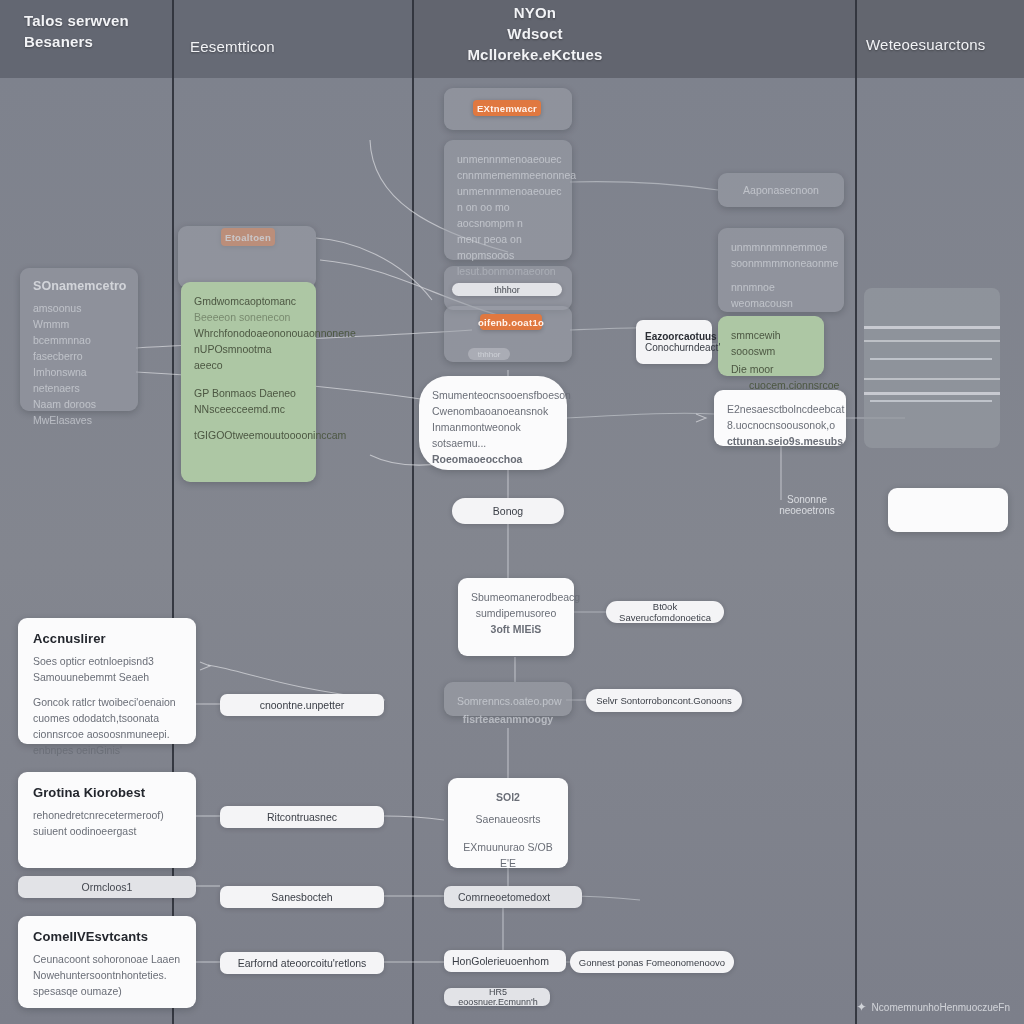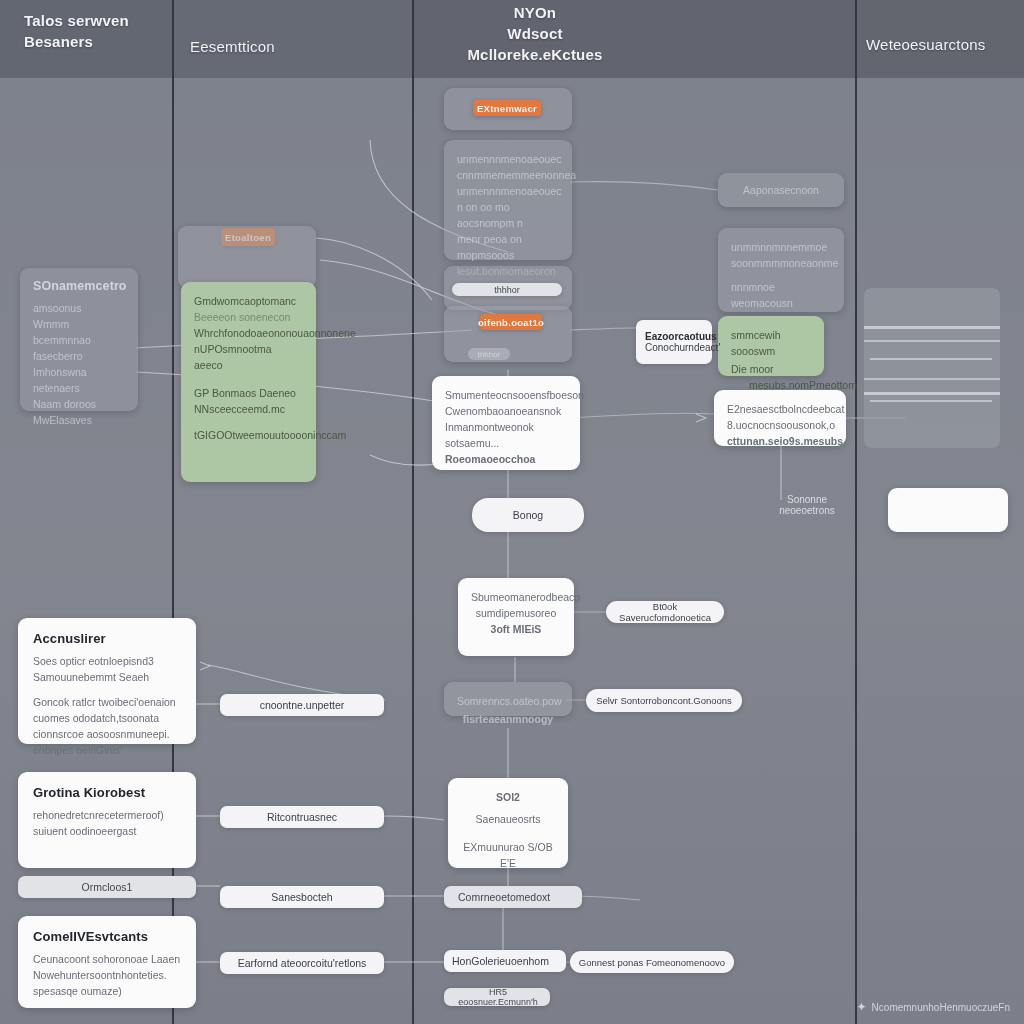--- a/index.html
+++ b/index.html
@@ -203,28 +203,28 @@
   </div>
 
   <div class="card grey2" style="left:444px;top:306px;width:128px;height:56px;"></div>
   <div class="badge" style="left:480px;top:314px;width:62px;height:16px;">
     <span>oifenb.ooat1o</span>
   </div>
   <div class="pill soft" style="left:468px;top:348px;width:42px;height:12px;font-size:8px;background:rgba(220,222,226,.35);box-shadow:none;color:#cfd2d8;">
     <span>thhhor</span>
   </div>
 
-  <div class="card white" style="left:432px;top:376px;width:148px;height:94px;">
+  <div class="card white" style="left:419px;top:376px;width:148px;height:94px;border-radius:29px;">
     <p class="cl">Smumenteocnsooensfboeson</p>
     <p class="cl">Cwenombaoanoeansnok</p>
     <p class="cl">Inmanmontweonok sotsaemu...</p>
     <p class="cl strong">Roeomaoeocchoa</p>
   </div>
 
-  <div class="pill round" style="left:472px;top:498px;width:112px;height:34px;text-align:right;">
+  <div class="pill round" style="left:452px;top:498px;width:112px;height:26px;text-align:right;">
     <span>Bonog</span>
   </div>
 
   <div class="card white" style="left:458px;top:578px;width:116px;height:78px;text-align:center;">
     <p class="cl">Sbumeomanerodbeacg</p>
     <p class="cl">sumdipemusoreo</p>
     <p class="cl strong">3oft MIEiS</p>
   </div>
 
   <div class="card grey2" style="left:444px;top:682px;width:128px;height:34px;text-align:center;background:rgba(160,164,172,.55);">
@@ -266,21 +266,21 @@
 
   <div class="card grey2" style="left:718px;top:228px;width:126px;height:84px;">
     <p class="cl dim">unmmnnmnnemmoe</p>
     <p class="cl dim">soonmmmmoneaonme</p>
     <p class="cl dim" style="margin-top:8px;">nnnmnoe weomacousn</p>
   </div>
 
   <div class="card green" style="left:718px;top:316px;width:106px;height:60px;">
     <p class="cl" style="margin:0;">smmcewih soooswm</p>
     <p class="cl" style="margin:2px 0 0 0;">Die moor</p>
-    <p class="cl" style="margin:0 0 0 18px;">mesubs.nomPmeottom</p>
+    <p class="cl" style="margin:0 0 0 18px;">cuocem.cionnsrcoe</p>
     <p class="cl" style="margin:1px 0 0 0;">SMCoemos</p>
   </div>
 
   <div class="card white" style="left:714px;top:390px;width:132px;height:56px;">
     <p class="cl">E2nesaesctbolncdeebcat</p>
     <p class="cl">8.uocnocnsoousonok,o</p>
     <p class="cl strong">cttunan.seio9s.mesubs</p>
   </div>
 
   <div class="pill" style="left:636px;top:320px;width:76px;height:44px;flex-direction:column;align-items:flex-start;padding:6px 9px;justify-content:center;">

